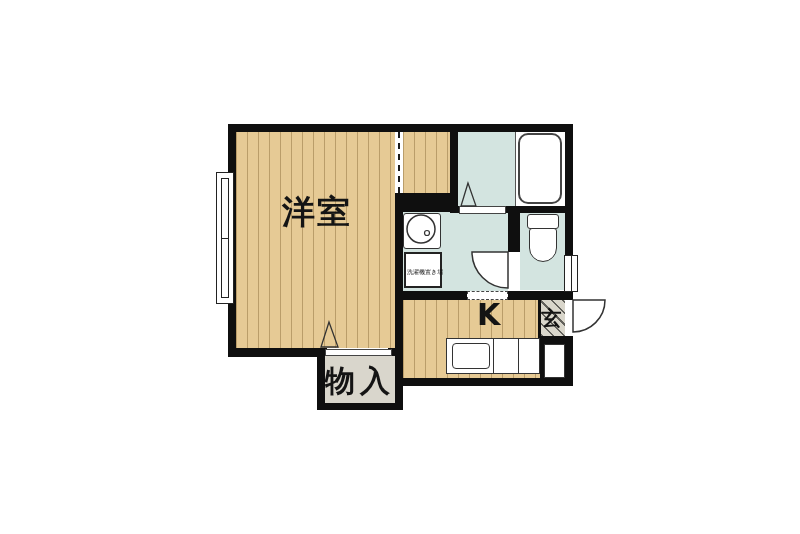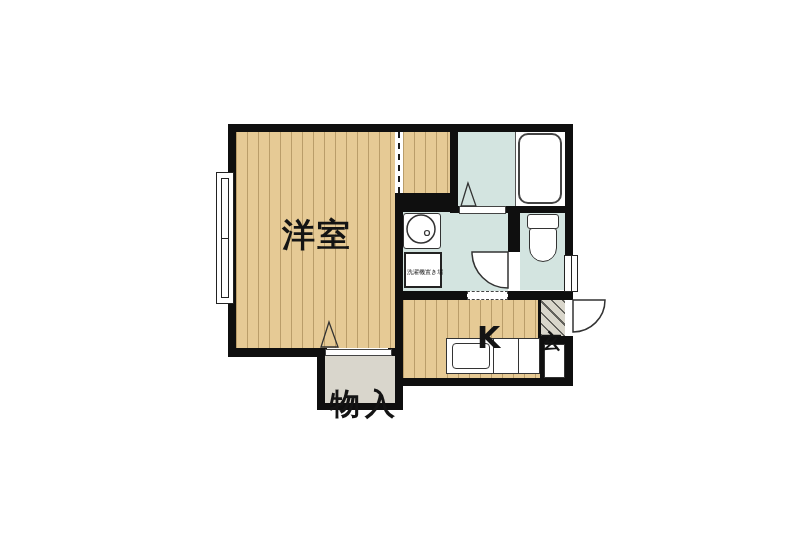--- a/index.html
+++ b/index.html
@@ -9,25 +9,25 @@
   .wall{position:absolute;background:#0f0f0f;}
   .floor-wood{position:absolute;background:#e6ca95;
       background-image:repeating-linear-gradient(90deg, rgba(120,90,40,0.40) 0 1px, rgba(0,0,0,0) 1px 11px);}
   .floor-wet{position:absolute;background:#d3e4e0;}
   .floor-tile{position:absolute;background:#d9d6cb;
       background-image:repeating-linear-gradient(45deg, rgba(0,0,0,0.55) 0 1.5px, rgba(0,0,0,0) 1.5px 8px);}
   .floor-gray{position:absolute;background:#d9d6cc;}
   .white-box{position:absolute;background:#ffffff;border:1px solid #333;box-sizing:border-box;}
   .threshold{position:absolute;background:#ffffff;border:1px solid #444;box-sizing:border-box;}
   .threshold-dashed{position:absolute;background:#ffffff;border:1px dashed #444;box-sizing:border-box;}
-  .label{position:absolute;color:#141414;font-weight:700;margin-top:23px;}
+  .label{position:absolute;color:#141414;font-weight:700;}
   .room-label{text-align:center;line-height:1.18;font-size:33px;letter-spacing:2px;}
   .k-label{font-size:30px;font-weight:600;}
   .gen-label{display:flex;align-items:center;justify-content:center;font-size:20px;}
-  .mono-label{text-align:right;font-size:30px;letter-spacing:5px;}
+  .mono-label{text-align:center;font-size:30px;letter-spacing:5px;}
   .tiny-label{position:absolute;font-size:6px;color:#111;line-height:1;white-space:nowrap;}
   svg.overlay{position:absolute;left:0;top:0;pointer-events:none;}
 </style>
 </head>
 <body>
 
 <div id="canvas">
 
   <div class="floor-wood" style="left:236px;top:132px;width:159px;height:216px;"></div>
   <div class="floor-wood" style="left:403px;top:132px;width:47px;height:61px;"></div>

